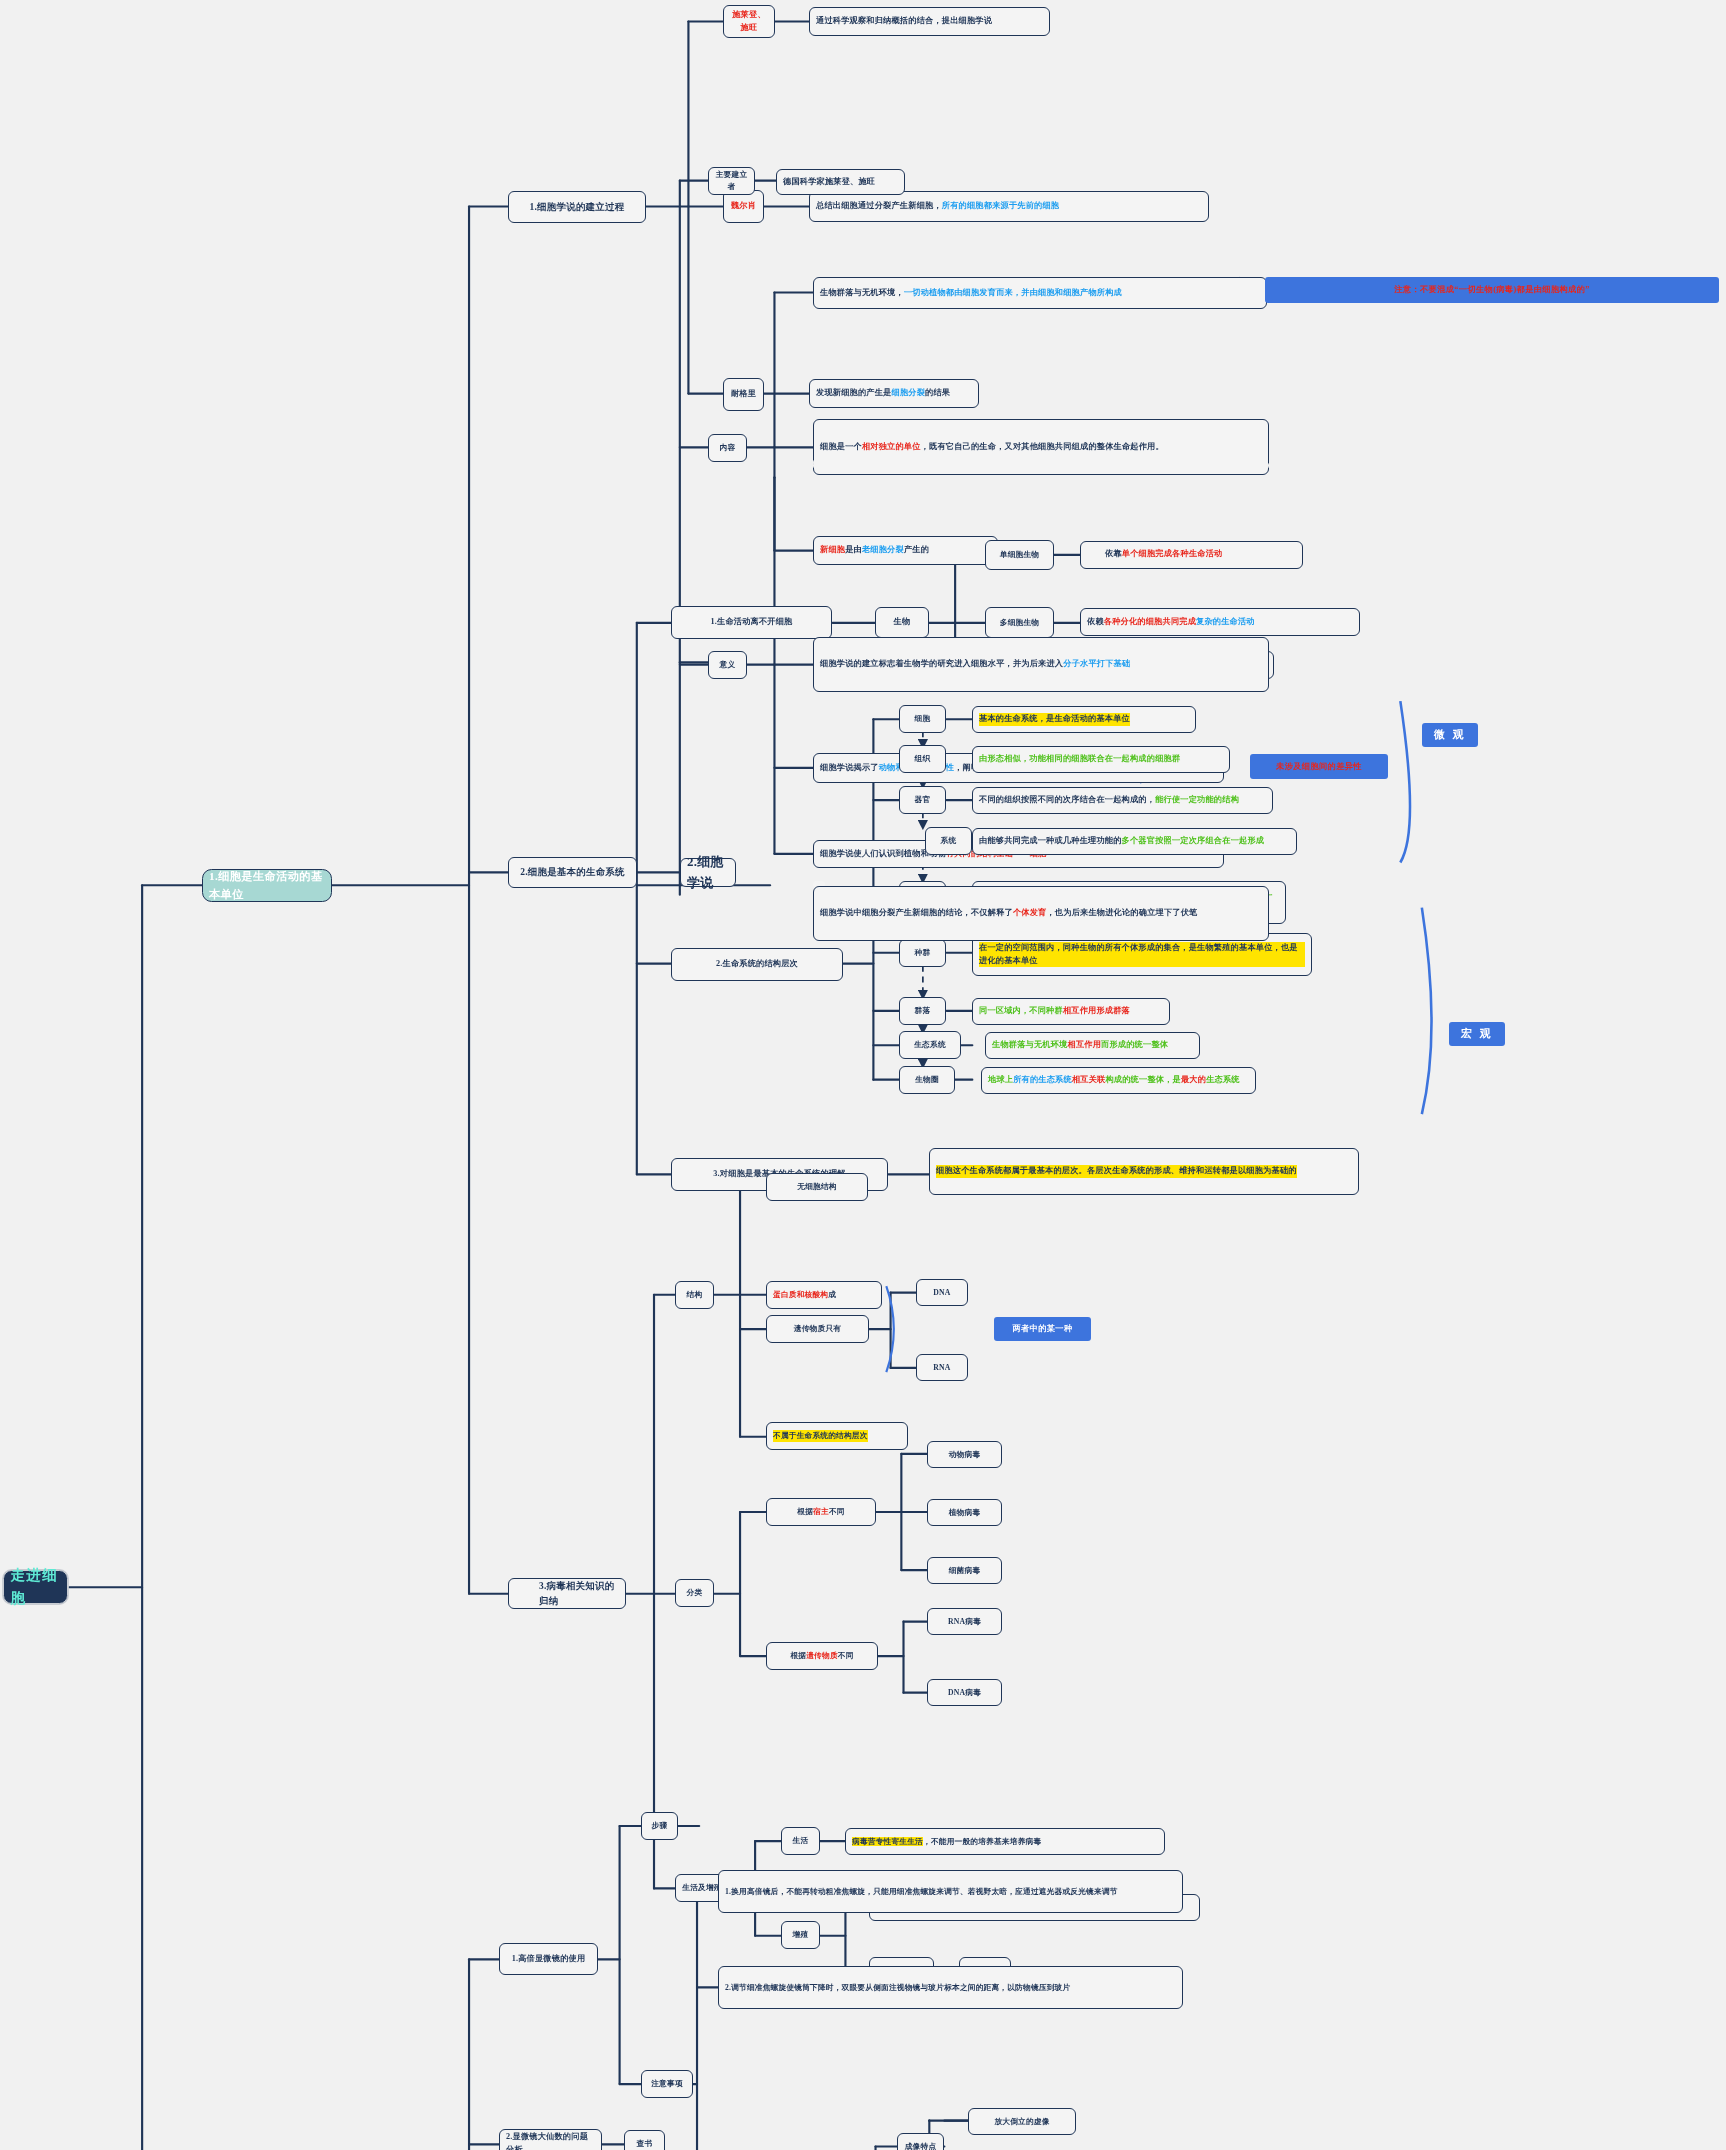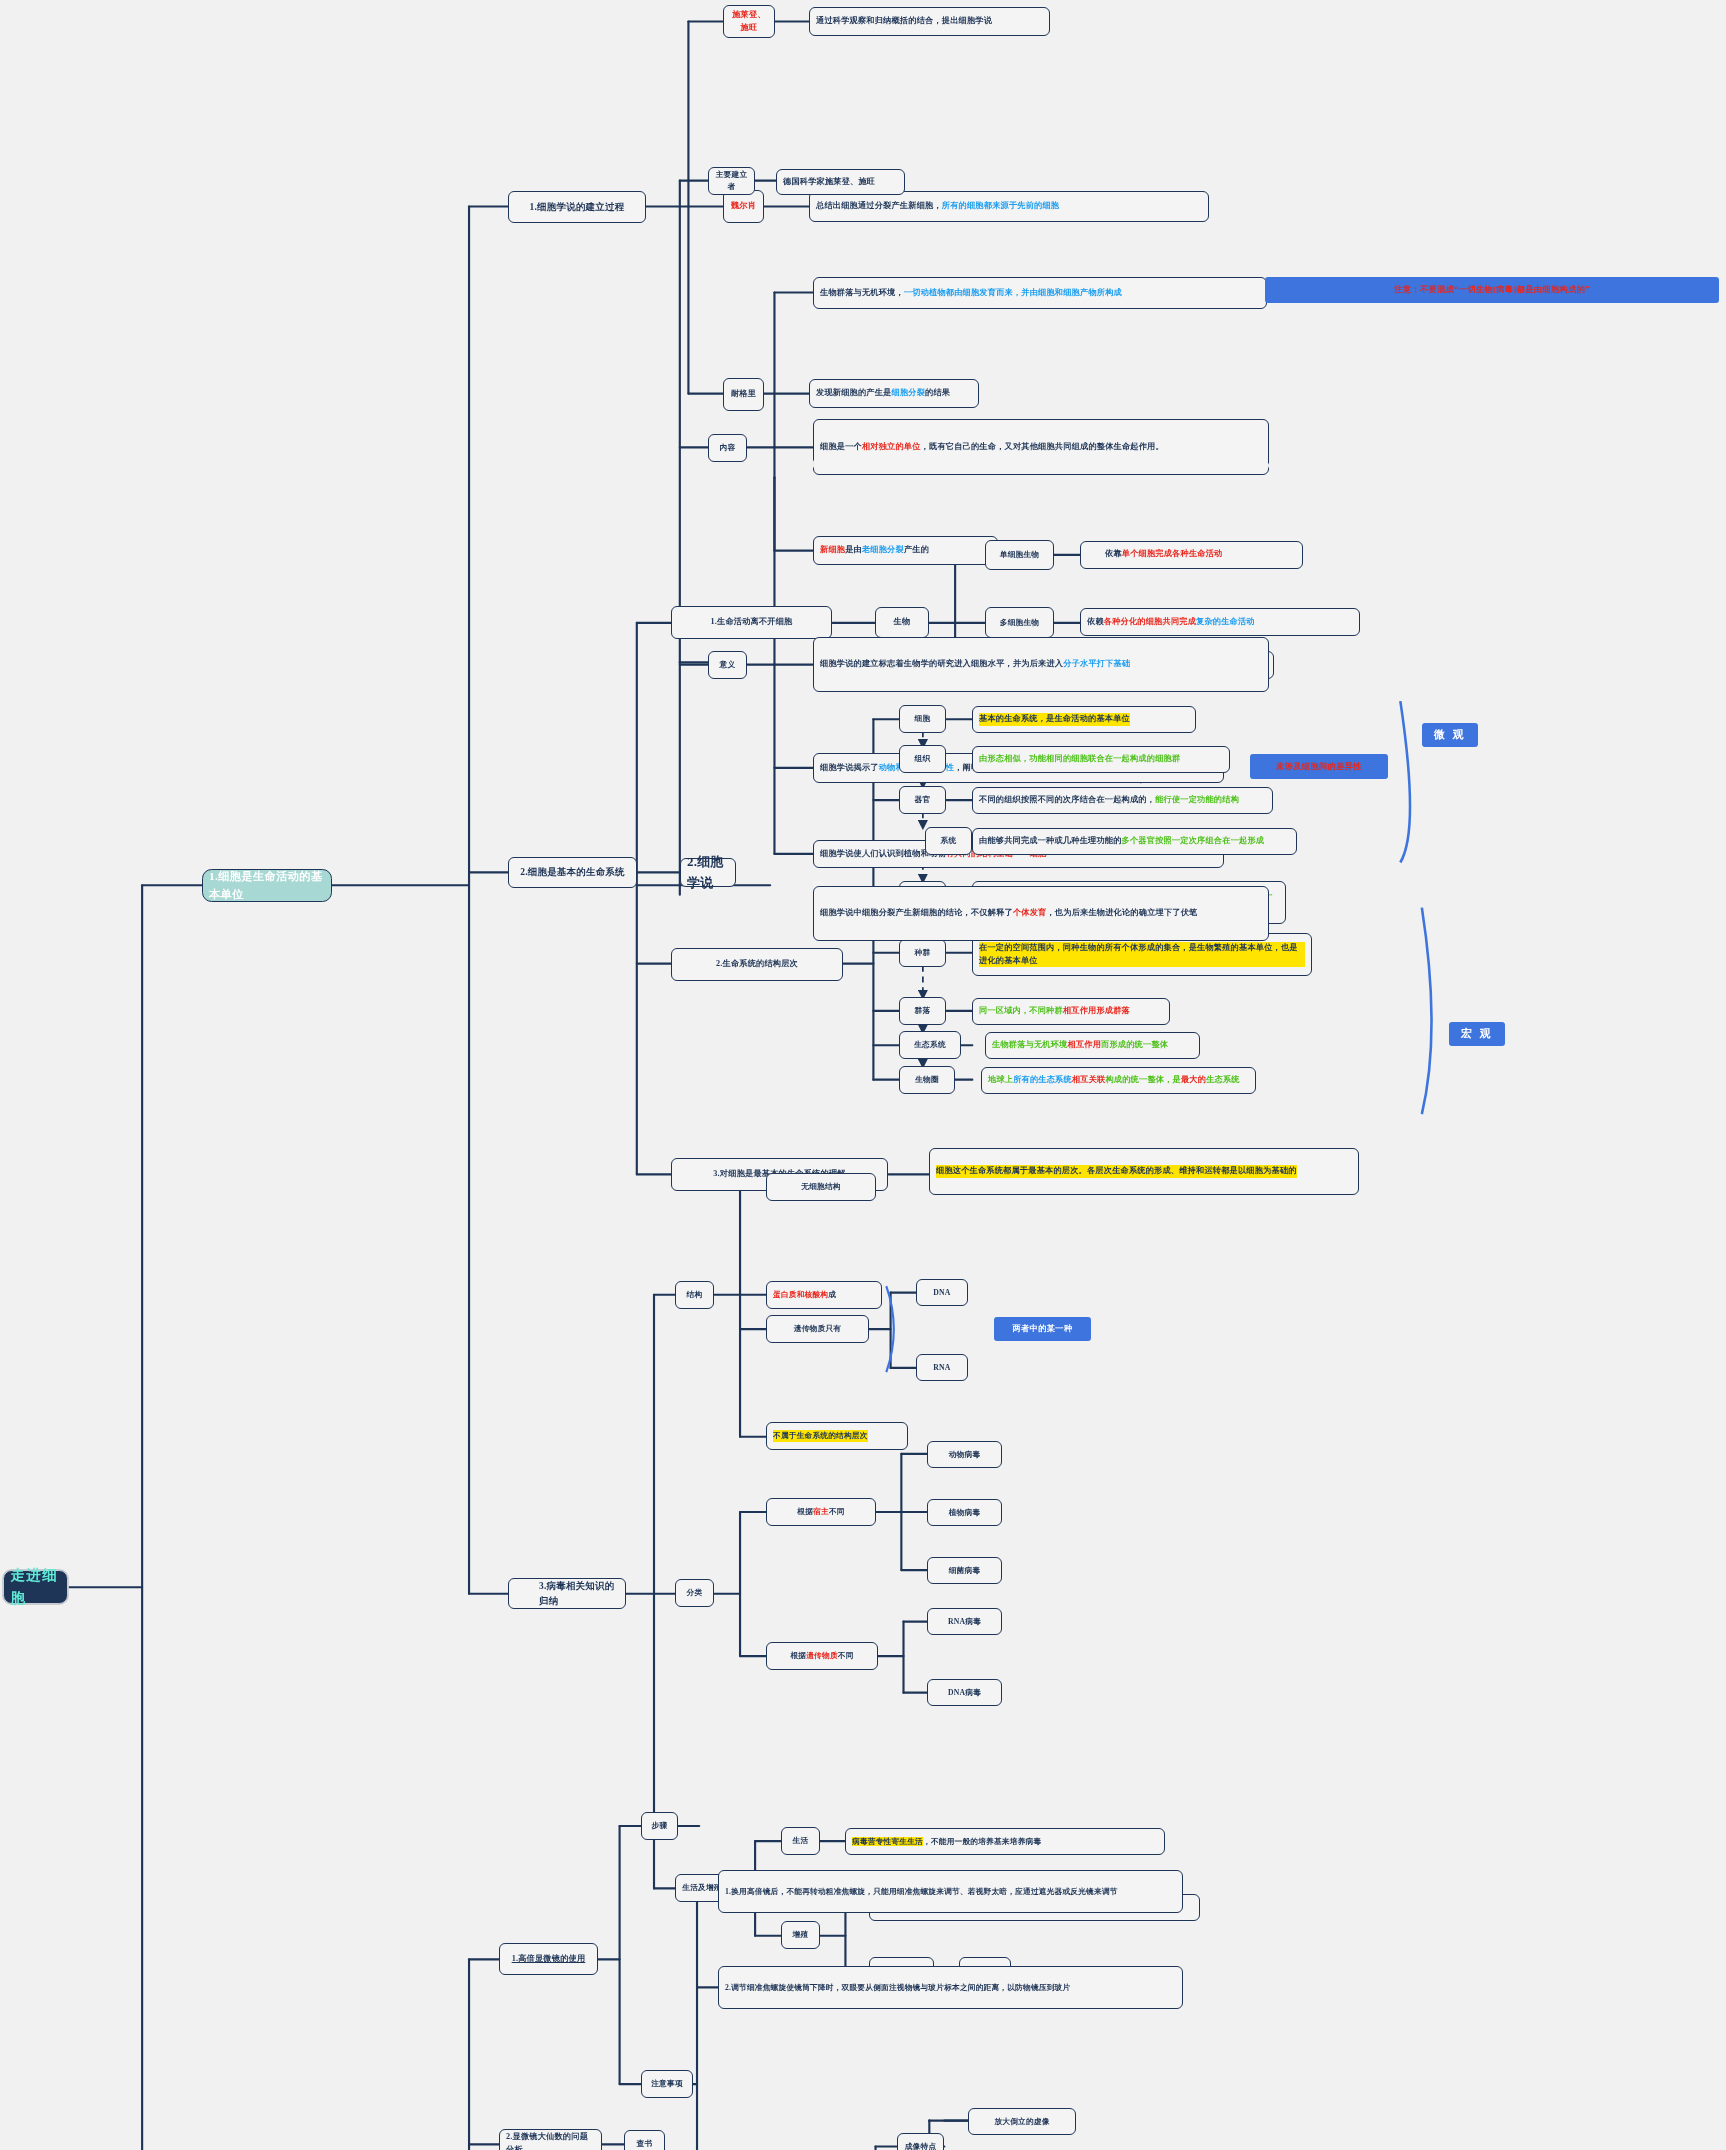--- a/index.html
+++ b/index.html
@@ -394,21 +394,21 @@
 
 <div class="callout big" style="left:1422px;top:723px;width:56px;height:24px;">微 观</div>
 <div class="callout big" style="left:1449px;top:1022px;width:56px;height:24px;">宏 观</div>
 
 <div class="node" style="left:671px;top:1158px;width:217px;height:33px;justify-content:center;">3.对细胞是最基本的生命系统的理解</div>
 <div class="node" style="left:929px;top:1148px;width:430px;height:47px;"><span class="hl">细胞这个生命系统都属于最基本的层次。各层次生命系统的形成、维持和运转都是以细胞为基础的</span></div>
 
 <div class="node l1" style="left:508px;top:1578px;width:118px;height:31px;justify-content:center;padding-left:30px;">3.病毒相关知识的归纳</div>
 
 <div class="node center small" style="left:675px;top:1281px;width:39px;height:28px;">结构</div>
-<div class="node center small" style="left:766px;top:1173px;width:110px;height:28px;">无细胞结构</div>
+<div class="node center small" style="left:766px;top:1173px;width:102px;height:28px;">无细胞结构</div>
 <div class="node small" style="left:766px;top:1281px;width:116px;height:28px;"><span><span class="r">蛋白质和核酸构</span><span>成</span></span></div>
 <div class="node center small" style="left:766px;top:1315px;width:103px;height:28px;">遗传物质只有</div>
 <div class="node center small" style="left:916px;top:1279px;width:52px;height:27px;">DNA</div>
 <div class="node center small" style="left:916px;top:1354px;width:52px;height:27px;">RNA</div>
 <div class="callout" style="left:994px;top:1317px;width:97px;height:24px;">两者中的某一种</div>
 <div class="node small" style="left:766px;top:1422px;width:142px;height:28px;"><span class="hl">不属于生命系统的结构层次</span></div>
 
 <div class="node center small" style="left:675px;top:1579px;width:39px;height:28px;">分类</div>
 
 <div class="node center small" style="left:766px;top:1498px;width:110px;height:28px;"><span><span>根据</span><span class="r">宿主</span><span>不同</span></span></div>
@@ -421,21 +421,21 @@
 <div class="node center small" style="left:927px;top:1679px;width:75px;height:27px;">DNA病毒</div>
 
 <div class="node center small" style="left:675px;top:1874px;width:54px;height:28px;">生活及增殖</div>
 <div class="node center small" style="left:781px;top:1827px;width:39px;height:28px;">生活</div>
 <div class="node small" style="left:845px;top:1828px;width:320px;height:27px;"><span><span class="hl">病毒营专性寄生生活</span><span>，不能用一般的培养基来培养病毒</span></span></div>
 <div class="node center small" style="left:781px;top:1921px;width:39px;height:28px;">增殖</div>
 <div class="node small" style="left:869px;top:1894px;width:331px;height:27px;"><span><span>病毒</span><span class="hl">只提供核酸模板</span><span>，其他增殖所需物质由宿主细胞提供</span></span></div>
 <div class="node center small" style="left:869px;top:1957px;width:65px;height:27px;">在宿主细胞中</div>
 <div class="node center small" style="left:959px;top:1957px;width:52px;height:27px;">自我复制</div>
 
-<div class="node" style="left:499px;top:1943px;width:99px;height:32px;justify-content:center;font-size:8.2px;text-decoration:underline;">1.高倍显微镜的使用</div>
+<div class="node" style="left:499px;top:1943px;width:99px;height:32px;justify-content:center;font-size:8.2px;">1.高倍显微镜的使用</div>
 <div class="node center small" style="left:641px;top:1812px;width:37px;height:28px;">步骤</div>
 
 <div class="node center small" style="left:641px;top:2070px;width:52px;height:28px;">注意事项</div>
 <div class="node small" style="left:718px;top:1870px;width:465px;height:43px;">1.换用高倍镜后，不能再转动粗准焦螺旋，只能用细准焦螺旋来调节、若视野太暗，应通过遮光器或反光镜来调节</div>
 <div class="node small" style="left:718px;top:1966px;width:465px;height:43px;">2.调节细准焦螺旋使镜筒下降时，双眼要从侧面注视物镜与玻片标本之间的距离，以防物镜压到玻片</div>
 
 <div class="node center small" style="left:897px;top:2133px;width:47px;height:28px;">成像特点</div>
 <div class="node center small" style="left:968px;top:2108px;width:108px;height:27px;">放大倒立的虚像</div>
 
 <div class="node" style="left:499px;top:2129px;width:103px;height:30px;justify-content:center;font-size:8.2px;">2.显微镜大仙数的问题分析</div>

